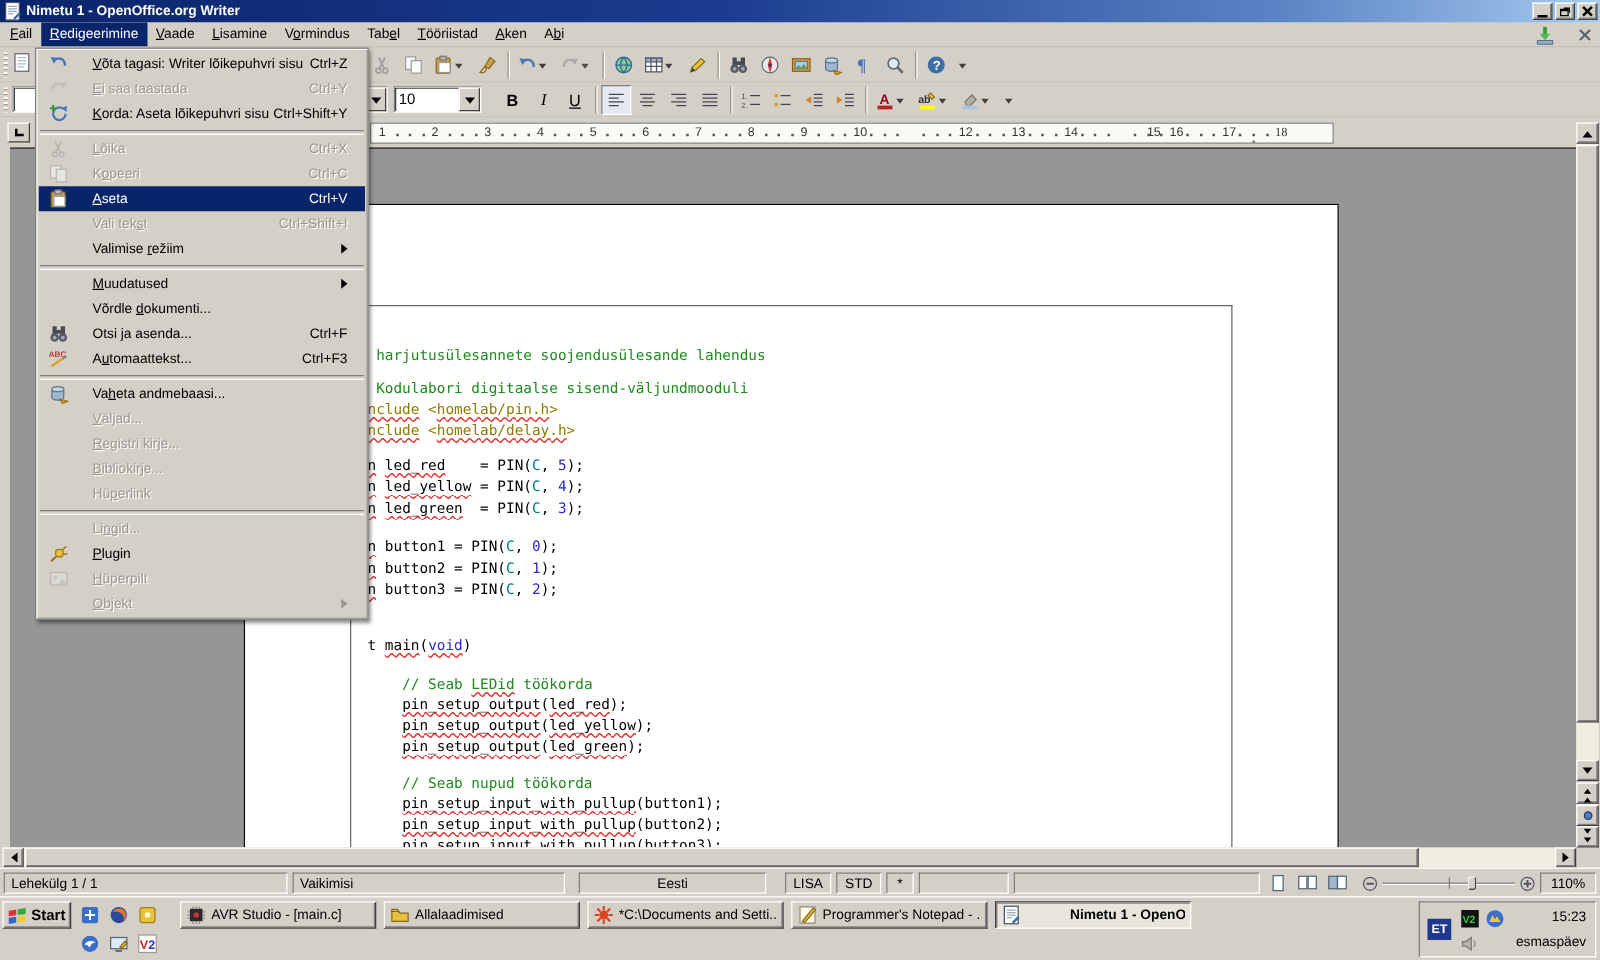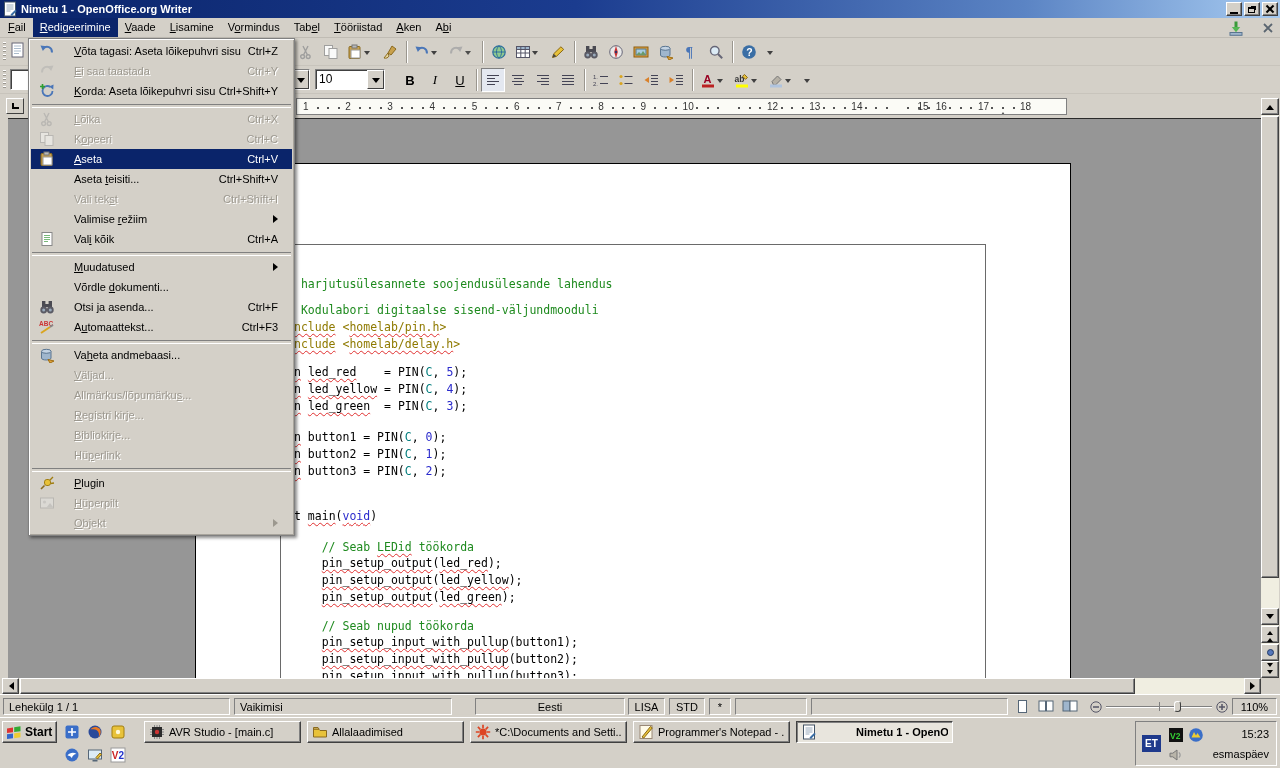--- a/index.html
+++ b/index.html
@@ -496,21 +496,21 @@
         <span class="rnum" style="left: 301.26px;">8</span>
         <span class="rnum" style="left: 343.44px;">9</span>
         <span class="rnum" style="left: 385.62px;">10</span>
         <span class="rnum" style="left: 427.8px; margin-top: 19px;">11</span>
         <span class="rnum" style="left: 469.98px;">12</span>
         <span class="rnum" style="left: 512.16px;">13</span>
         <span class="rnum" style="left: 554.34px;">14</span>
         <span class="rnum" style="left: 596.52px; margin-left: 24px;">15</span>
         <span class="rnum" style="left: 638.7px;">16</span>
         <span class="rnum" style="left: 680.88px;">17</span>
-        <span class="rnum" style="left: 723.06px;">18</span>
+        <span class="rnum" style="left: 723.06px; font-family: Liberation Serif, serif;">18</span>
         <span class="rdot" style="left: 19.545px;"></span>
         <span class="rdot" style="left: 30.09px;"></span>
         <span class="rdot" style="left: 40.635px;"></span>
         <span class="rdot" style="left: 61.725px;"></span>
         <span class="rdot" style="left: 72.27px;"></span>
         <span class="rdot" style="left: 82.815px;"></span>
         <span class="rdot" style="left: 103.905px;"></span>
         <span class="rdot" style="left: 114.45px;"></span>
         <span class="rdot" style="left: 124.995px;"></span>
         <span class="rdot" style="left: 146.085px;"></span>
@@ -616,21 +616,21 @@
       </span>
     <span class="hthumb"></span>
     <span class="sbtn" style="right:0;">
         <span class="tri rt"></span>
       </span>
   </div>
 
   <div class="statusbar">
     <div class="sb-cell" style="left:3px;width:227px;">Lehekülg 1 / 1</div>
     <div class="sb-cell" style="left:234px;width:218px;">Vaikimisi</div>
-    <div class="sb-cell ctr" style="left:475px;width:150px;">Eesti</div>
+    <div class="sb-cell ctr" style="left:463px;width:150px;">Eesti</div>
     <div class="sb-cell ctr" style="left:628px;width:37px;">LISA</div>
     <div class="sb-cell ctr" style="left:669px;width:36px;">STD</div>
     <div class="sb-cell ctr" style="left:709px;width:22px;">*</div>
     <div class="sb-cell" style="left:735px;width:72px;"></div>
     <div class="sb-cell" style="left:811px;width:197px;"></div>
     <div class="sb-views">
       <span id="vs-single">
           <svg width="16" height="16" viewBox="0 0 16 16" xmlns="http://www.w3.org/2000/svg">
             <rect x="4.5" y="1.5" width="8" height="12" fill="#fff" stroke="#556677"></rect>
           </svg>
@@ -765,21 +765,21 @@
   </div>
 
   <div class="menupopup" id="edit-menu">
       <div class="mi">
         <span class="mic">
           <svg width="16" height="16" viewBox="0 0 16 16" xmlns="http://www.w3.org/2000/svg">
             <path d="M3.5 5.5C8 2 13 4 13 9.5" fill="none" stroke="#4a76b8" stroke-width="2"></path>
             <path d="M1.5 2.5l6 .8-3.6 4.6z" fill="#4a76b8"></path>
           </svg>
         </span>
-        <span class="mlab"><span></span><span class="ul">V</span><span>õta tagasi: Aseta lõikepuhvri sisu</span></span>
+        <span class="mlab"><span></span><span class="ul">V</span><span>õta tagasi: Writer lõikepuhvri sisu</span></span>
         <span class="msc">Ctrl+Z</span>
       </div>
       <div class="mi dis">
         <span class="mic">
           <svg width="16" height="16" viewBox="0 0 16 16" xmlns="http://www.w3.org/2000/svg">
             <path d="M12.5 5.5C8 2 3 4 3 9.5" fill="none" stroke="#a9a9a9" stroke-width="2"></path>
             <path d="M14.5 2.5l-6 .8 3.6 4.6z" fill="#a9a9a9"></path>
           </svg>
         </span>
         <span class="mlab"><span></span><span class="ul">E</span><span>i saa taastada</span></span>
@@ -821,45 +821,30 @@
       <div class="mi sel">
         <span class="mic">
           <svg width="16" height="16" viewBox="0 0 16 16" xmlns="http://www.w3.org/2000/svg">
             <rect x="2" y="2.5" width="11" height="12" rx="1" fill="#c9a14d" stroke="#8a6a1f"></rect>
             <rect x="5" y="1" width="5" height="3" fill="#b9b9b9" stroke="#777"></rect>
             <rect x="4" y="6" width="9" height="8" fill="#fff" stroke="#999"></rect>
           </svg>
         </span>
         <span class="mlab"><span></span><span class="ul">A</span><span>seta</span></span>
         <span class="msc">Ctrl+V</span>
-      </div>
-      <div class="mi">
-        <span class="mic"></span>
-        <span class="mlab"><span>Aseta </span><span class="ul">t</span><span>eisiti...</span></span>
-        <span class="msc">Ctrl+Shift+V</span>
       </div>
       <div class="mi dis">
         <span class="mic"></span>
         <span class="mlab"><span>Vali tek</span><span class="ul">s</span><span>t</span></span>
         <span class="msc">Ctrl+Shift+I</span>
       </div>
       <div class="mi">
         <span class="mic"></span>
         <span class="mlab"><span>Valimise </span><span class="ul">r</span><span>ežiim</span></span>
         <span class="marr"></span>
-      </div>
-      <div class="mi">
-        <span class="mic">
-          <svg width="16" height="16" viewBox="0 0 16 16" xmlns="http://www.w3.org/2000/svg">
-            <rect x="3" y="1.5" width="10" height="13" fill="#fff" stroke="#888"></rect>
-            <path d="M5 4.5h6M5 6.5h6M5 8.5h6M5 10.5h4" stroke="#79b879"></path>
-          </svg>
-        </span>
-        <span class="mlab"><span>Val</span><span class="ul">i</span><span> kõik</span></span>
-        <span class="msc">Ctrl+A</span>
       </div>
       <div class="msep"></div>
       <div class="mi">
         <span class="mic"></span>
         <span class="mlab"><span></span><span class="ul">M</span><span>uudatused</span></span>
         <span class="marr"></span>
       </div>
       <div class="mi">
         <span class="mic"></span>
         <span class="mlab"><span>Võrdle </span><span class="ul">d</span><span>okumenti...</span></span>
@@ -900,35 +885,35 @@
           </svg>
         </span>
         <span class="mlab"><span>Va</span><span class="ul">h</span><span>eta andmebaasi...</span></span>
       </div>
       <div class="mi dis">
         <span class="mic"></span>
         <span class="mlab"><span></span><span class="ul">V</span><span>äljad...</span></span>
       </div>
       <div class="mi dis">
         <span class="mic"></span>
-        <span class="mlab"><span>Allmärkus/lõpumärku</span><span class="ul">s</span><span>...</span></span>
-      </div>
-      <div class="mi dis">
-        <span class="mic"></span>
         <span class="mlab"><span></span><span class="ul">R</span><span>egistri kirje...</span></span>
       </div>
       <div class="mi dis">
         <span class="mic"></span>
         <span class="mlab"><span></span><span class="ul">B</span><span>ibliokirje...</span></span>
       </div>
       <div class="mi dis">
         <span class="mic"></span>
         <span class="mlab"><span>Hü</span><span class="ul">p</span><span>erlink</span></span>
       </div>
       <div class="msep"></div>
+      <div class="mi dis">
+        <span class="mic"></span>
+        <span class="mlab"><span>Li</span><span class="ul">n</span><span>gid...</span></span>
+      </div>
       <div class="mi">
         <span class="mic">
           <svg width="16" height="16" viewBox="0 0 16 16" xmlns="http://www.w3.org/2000/svg">
             <path d="M2 14l3.5-3.5" stroke="#8a6a1f" stroke-width="1.6"></path>
             <rect x="5.5" y="4.5" width="6" height="6" rx="2.4" fill="#e8c23a" stroke="#a07d10"></rect>
             <path d="M11 5l3-3M11.5 8.5l3.5-.5" stroke="#a07d10" stroke-width="1.4"></path>
           </svg>
         </span>
         <span class="mlab"><span></span><span class="ul">P</span><span>lugin</span></span>
       </div>

